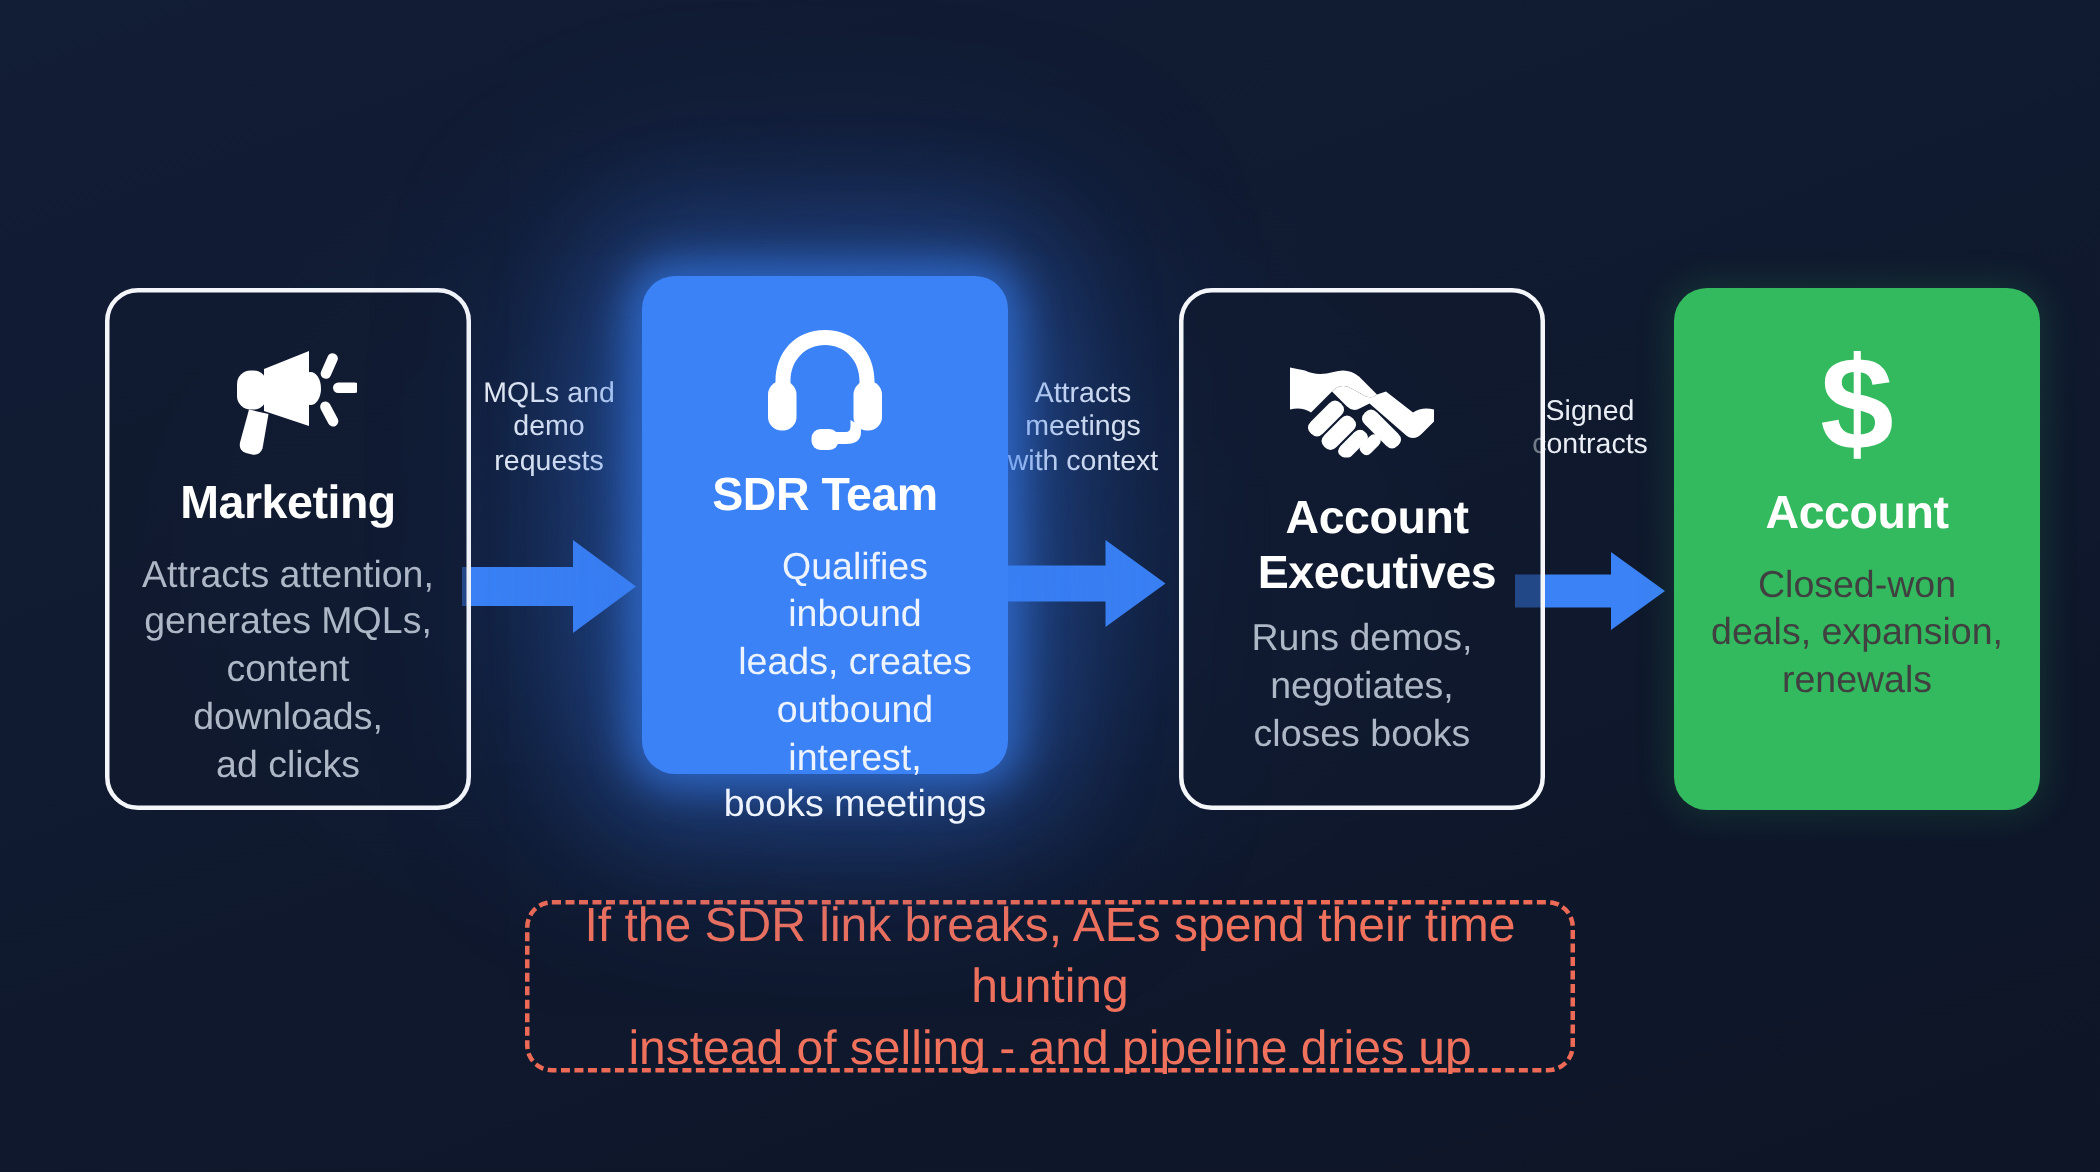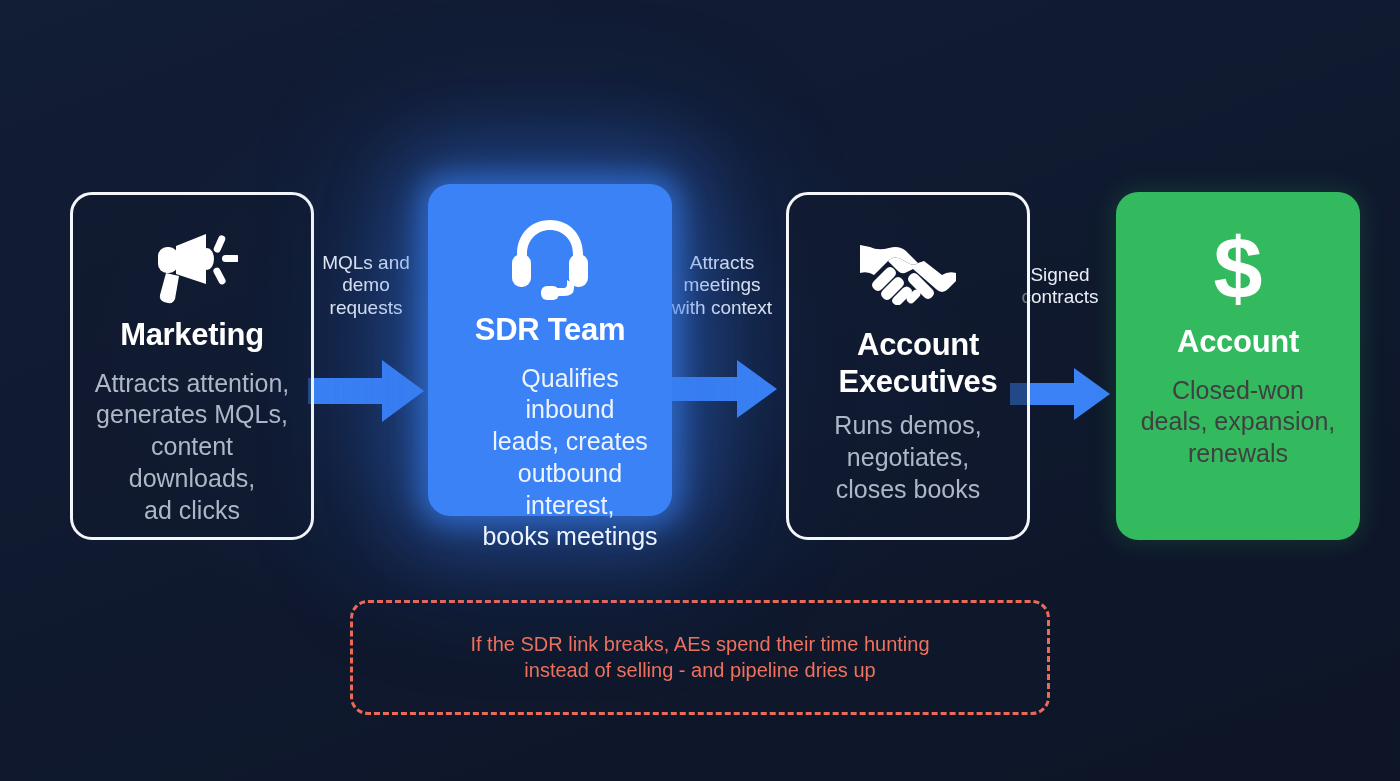--- a/index.html
+++ b/index.html
@@ -137,21 +137,21 @@
     box-sizing: border-box;
     border: 3px dashed #ec6a56;
     border-radius: 18px;
     background: rgba(16,25,45,0.35);
     display: flex;
     align-items: center;
     justify-content: center;
   }
   .callout-text {
     color: #f0715c;
-    font-size: 20px;
+    font-size: 32px;
     line-height: 1.28;
     text-align: center;
     white-space: pre-line;
     padding: 0 26px;
   }
 </style>
 </head>
 <body>
 
 <div id="stage">

